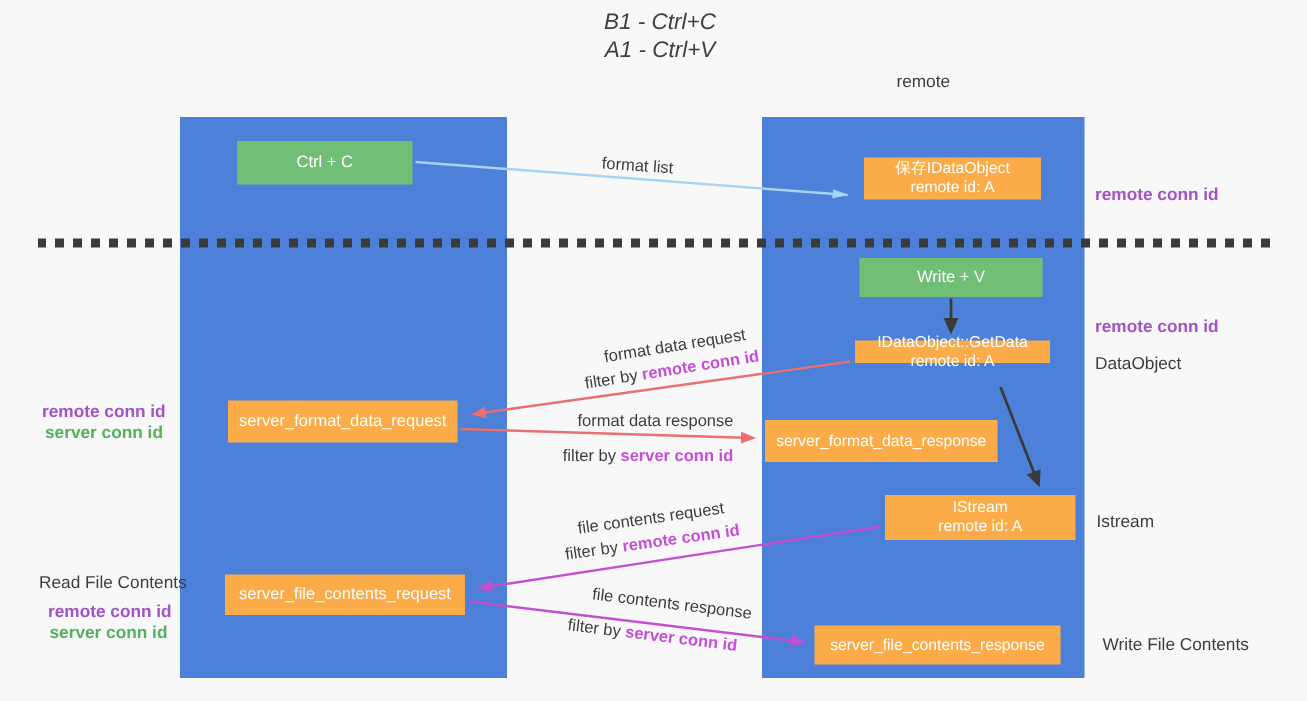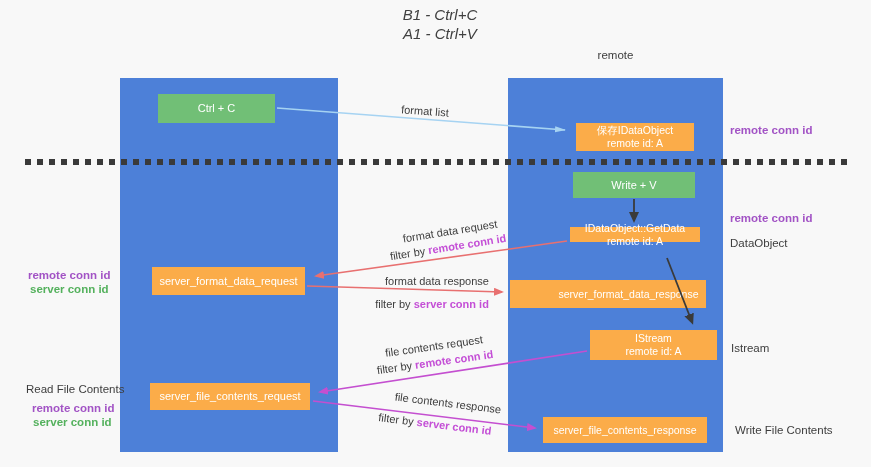--- a/index.html
+++ b/index.html
@@ -52,39 +52,39 @@
 
   <div class="lane" style="left:120px;width:218px;"></div>
   <div class="lane" style="left:508px;width:215px;"></div>
 
   <div class="divider"></div>
 
   <div class="node green" style="left:158px;top:94px;width:117px;height:29px;">
     <span>Ctrl + C</span>
   </div>
 
-  <div class="node orange small" style="left:576px;top:123px;width:118px;height:28px;">
+  <div class="node orange small" style="left:576px;top:105px;width:118px;height:28px;">
     <span>保存IDataObject</span>
     <span>remote id: A</span>
   </div>
 
   <div class="node green" style="left:573px;top:172px;width:122px;height:26px;">
     <span>Write + V</span>
   </div>
 
   <div class="node orange small" style="left:570px;top:227px;width:130px;height:15px;">
     <span>IDataObject::GetData</span>
     <span>remote id: A</span>
   </div>
 
   <div class="node orange" style="left:152px;top:267px;width:153px;height:28px;">
     <span>server_format_data_request</span>
   </div>
 
-  <div class="node orange small" style="left:510px;top:280px;width:155px;height:28px;padding-left:41px;">
+  <div class="node orange small" style="left:510px;top:280px;width:155px;height:28px;">
     <span>server_format_data_response</span>
   </div>
 
   <div class="node orange small" style="left:590px;top:330px;width:127px;height:30px;">
     <span>IStream</span>
     <span>remote id: A</span>
   </div>
 
   <div class="node orange" style="left:150px;top:383px;width:160px;height:27px;">
     <span>server_file_contents_request</span>

